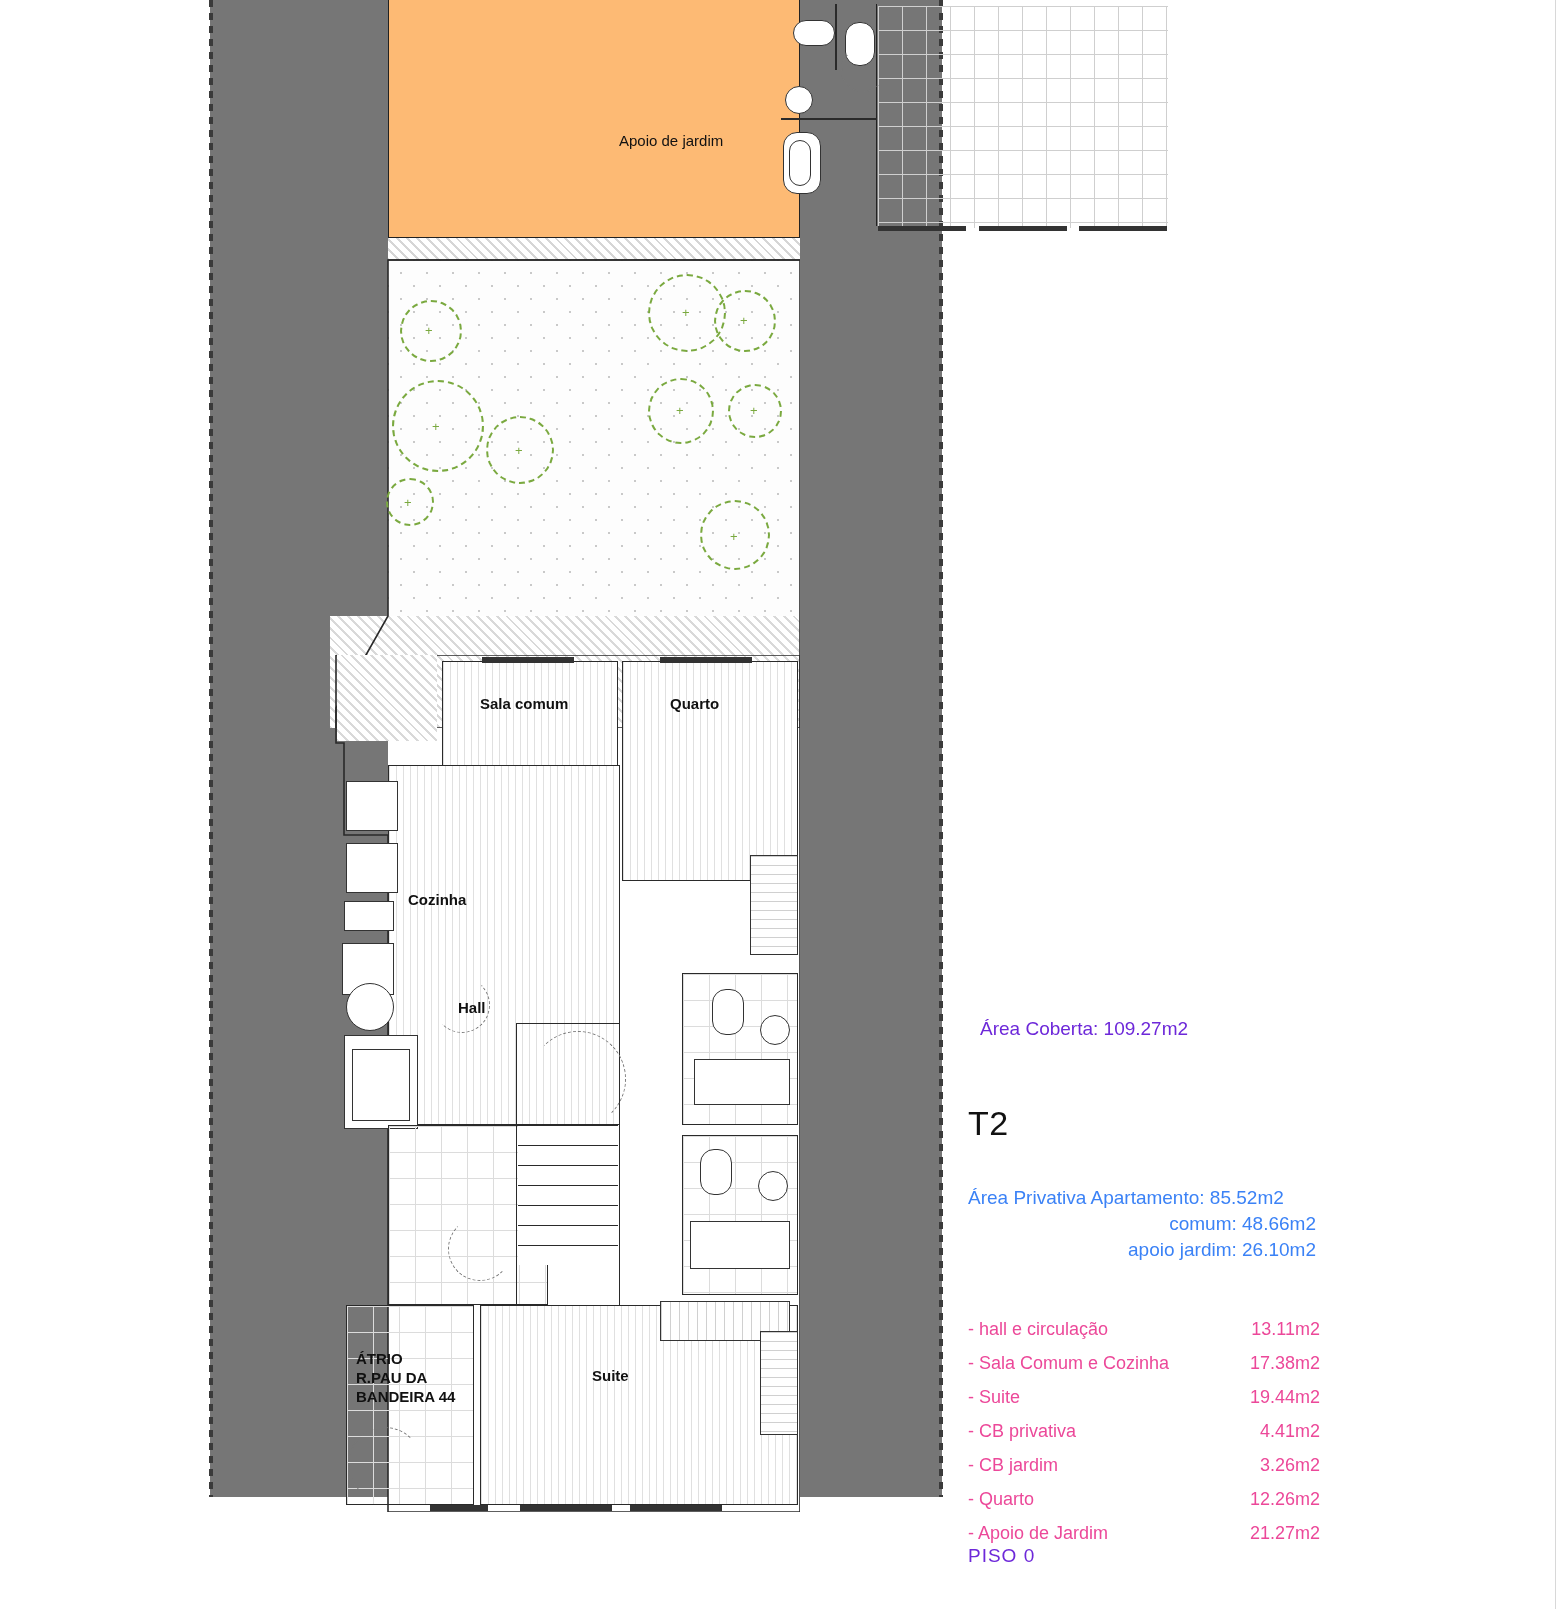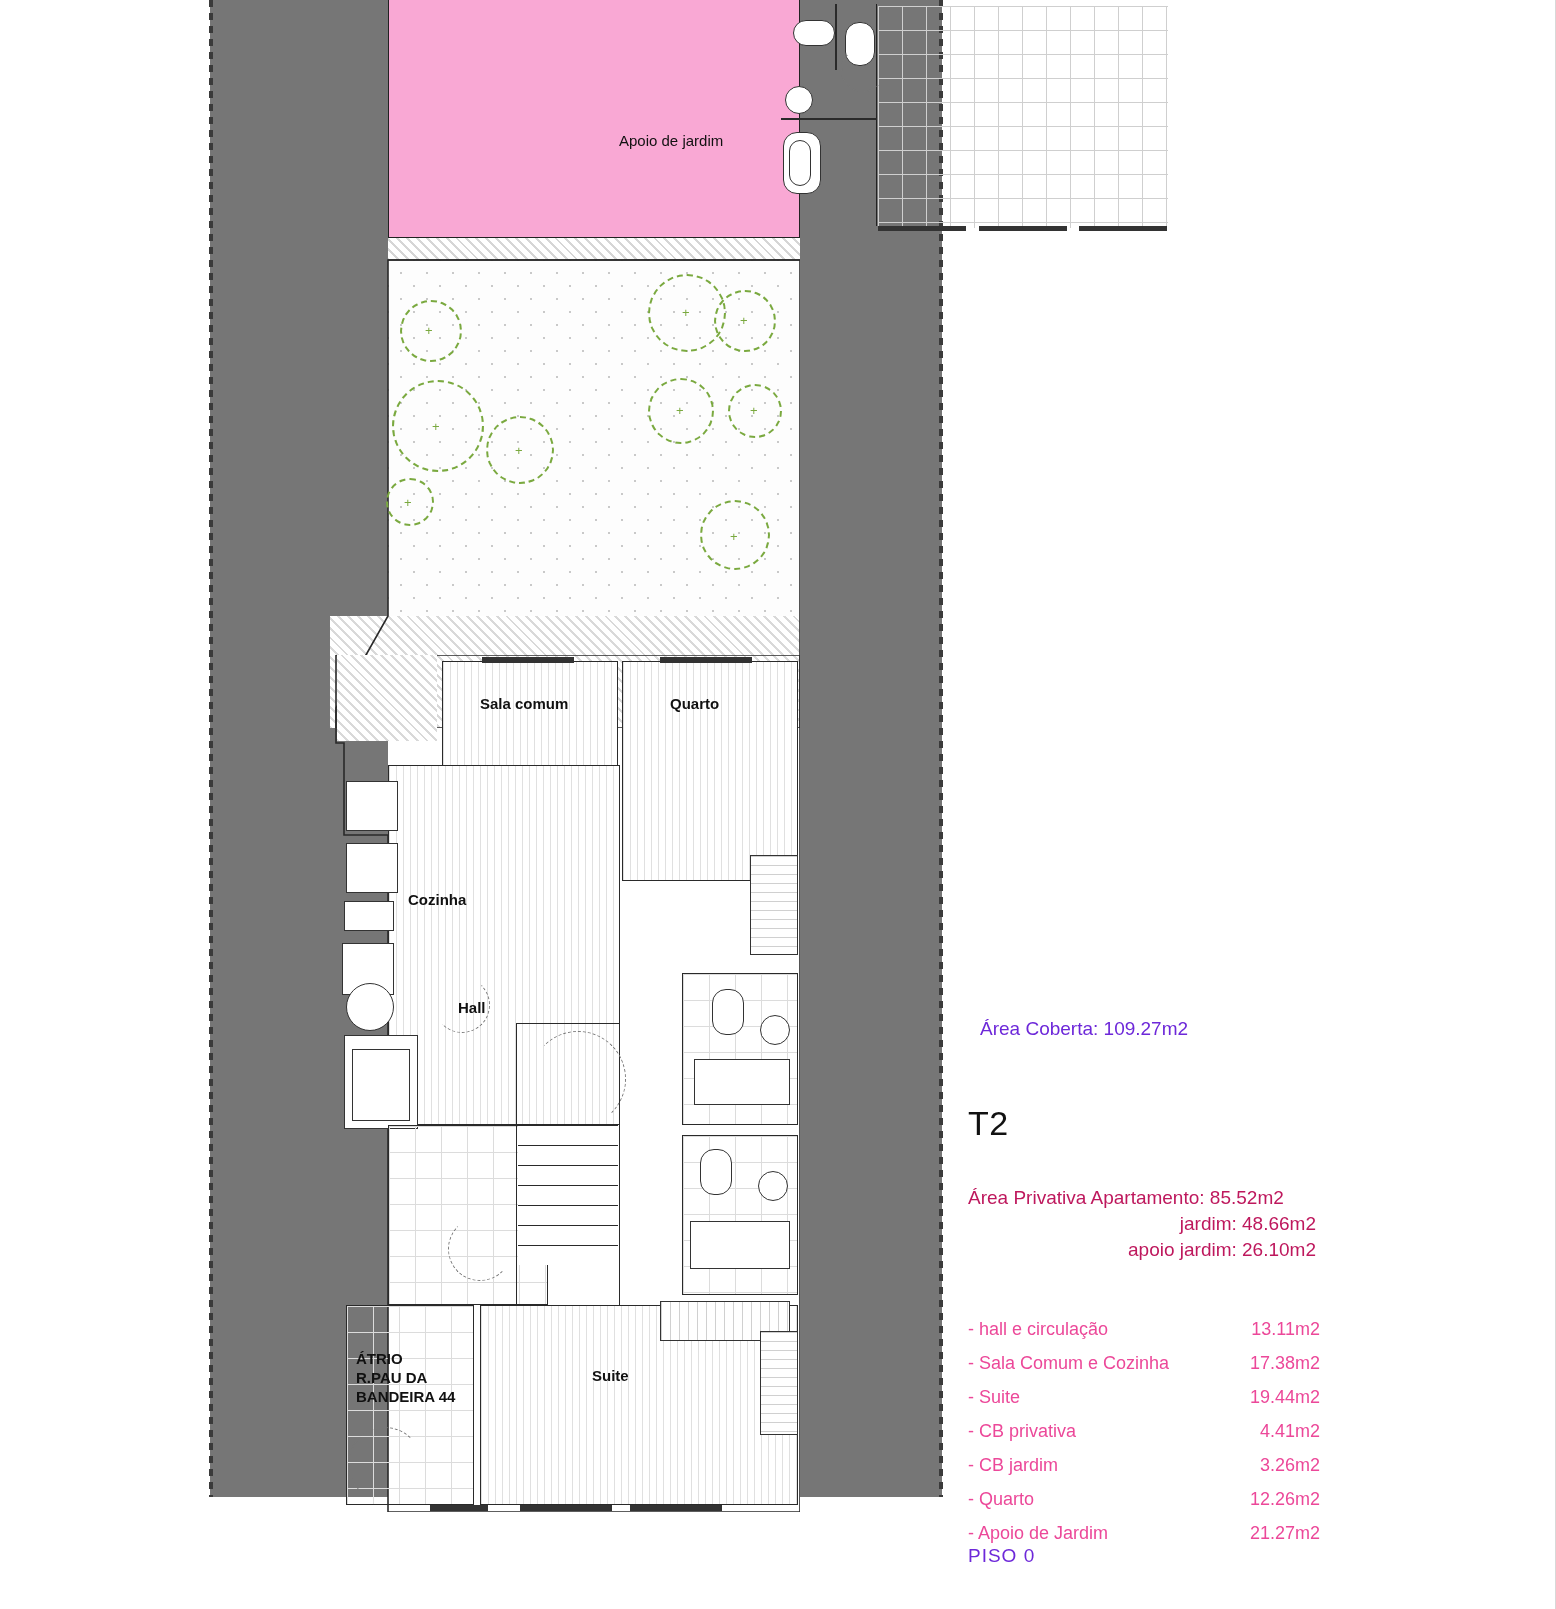--- a/index.html
+++ b/index.html
@@ -61,21 +61,21 @@
     width: 4px; height: 1497px;
     background: repeating-linear-gradient(
       to bottom,
       #3a3a3a 0px, #3a3a3a 7px,
       rgba(0,0,0,0) 7px, rgba(0,0,0,0) 13px);
   }
 
   
   .white-block {
     position: absolute;
-    background: #f9a8d4;
+    background: #fdba74;
   }
 
   
   #apoio-block {
     left: 388px; top: 0px;
     width: 412px; height: 238px;
     border: 1.6px solid #222;
     border-top: none;
     box-sizing: border-box;
   }
@@ -219,21 +219,21 @@
     margin: 0 0 64px 12px;
   }
   #typology {
     font-size: 34px;
     color: #111;
     margin: 0 0 44px 0;
     letter-spacing: 0.5px;
   }
   .priv-line {
     font-size: 19px;
-    color: #be185d;
+    color: #3b82f6;
     text-align: right;
     width: 348px;
     margin: 0 0 4px 0;
   }
   .priv-line.first { text-align: left; width: 348px; }
   #breakdown {
     margin-top: 58px;
   }
   .bd-row {
     display: flex;
@@ -392,21 +392,21 @@
 
 <div id="sheet-edge"></div>
 
 <div id="info-panel">
 
   <p id="area-coberta">Área Coberta: 109.27m2</p>
 
   <div id="typology">T2</div>
 
   <p class="priv-line first">Área Privativa Apartamento: 85.52m2</p>
-  <p class="priv-line">jardim: 48.66m2</p>
+  <p class="priv-line">comum: 48.66m2</p>
   <p class="priv-line">apoio jardim:  26.10m2</p>
 
   <div id="breakdown">
 
     <div class="bd-row">
       <span class="bd-label">- hall e circulação</span>
       <span class="bd-value">13.11m2</span>
     </div>
 
     <div class="bd-row">

